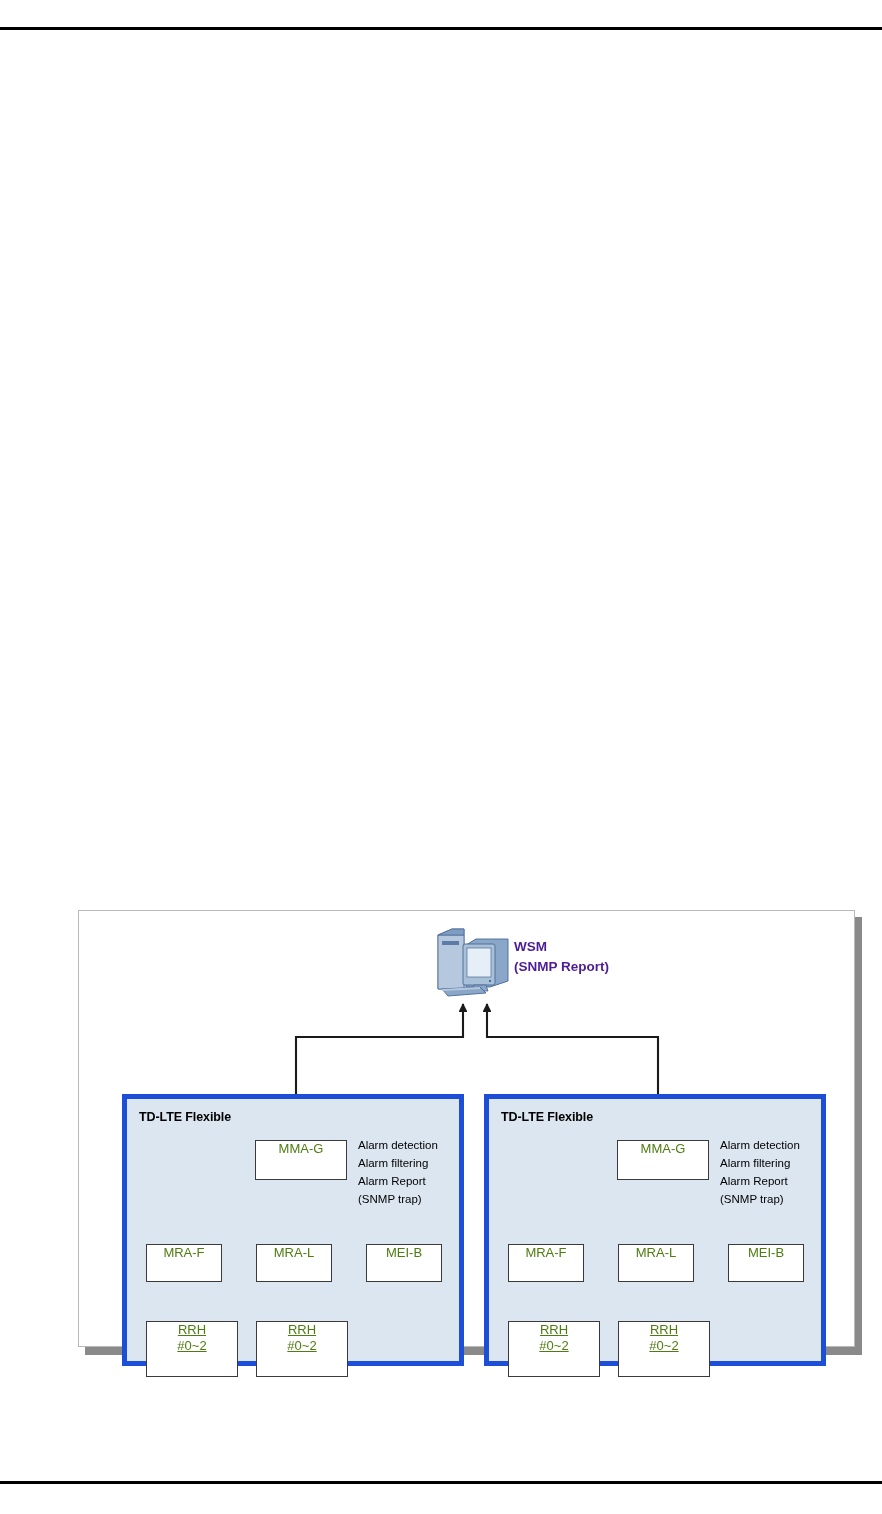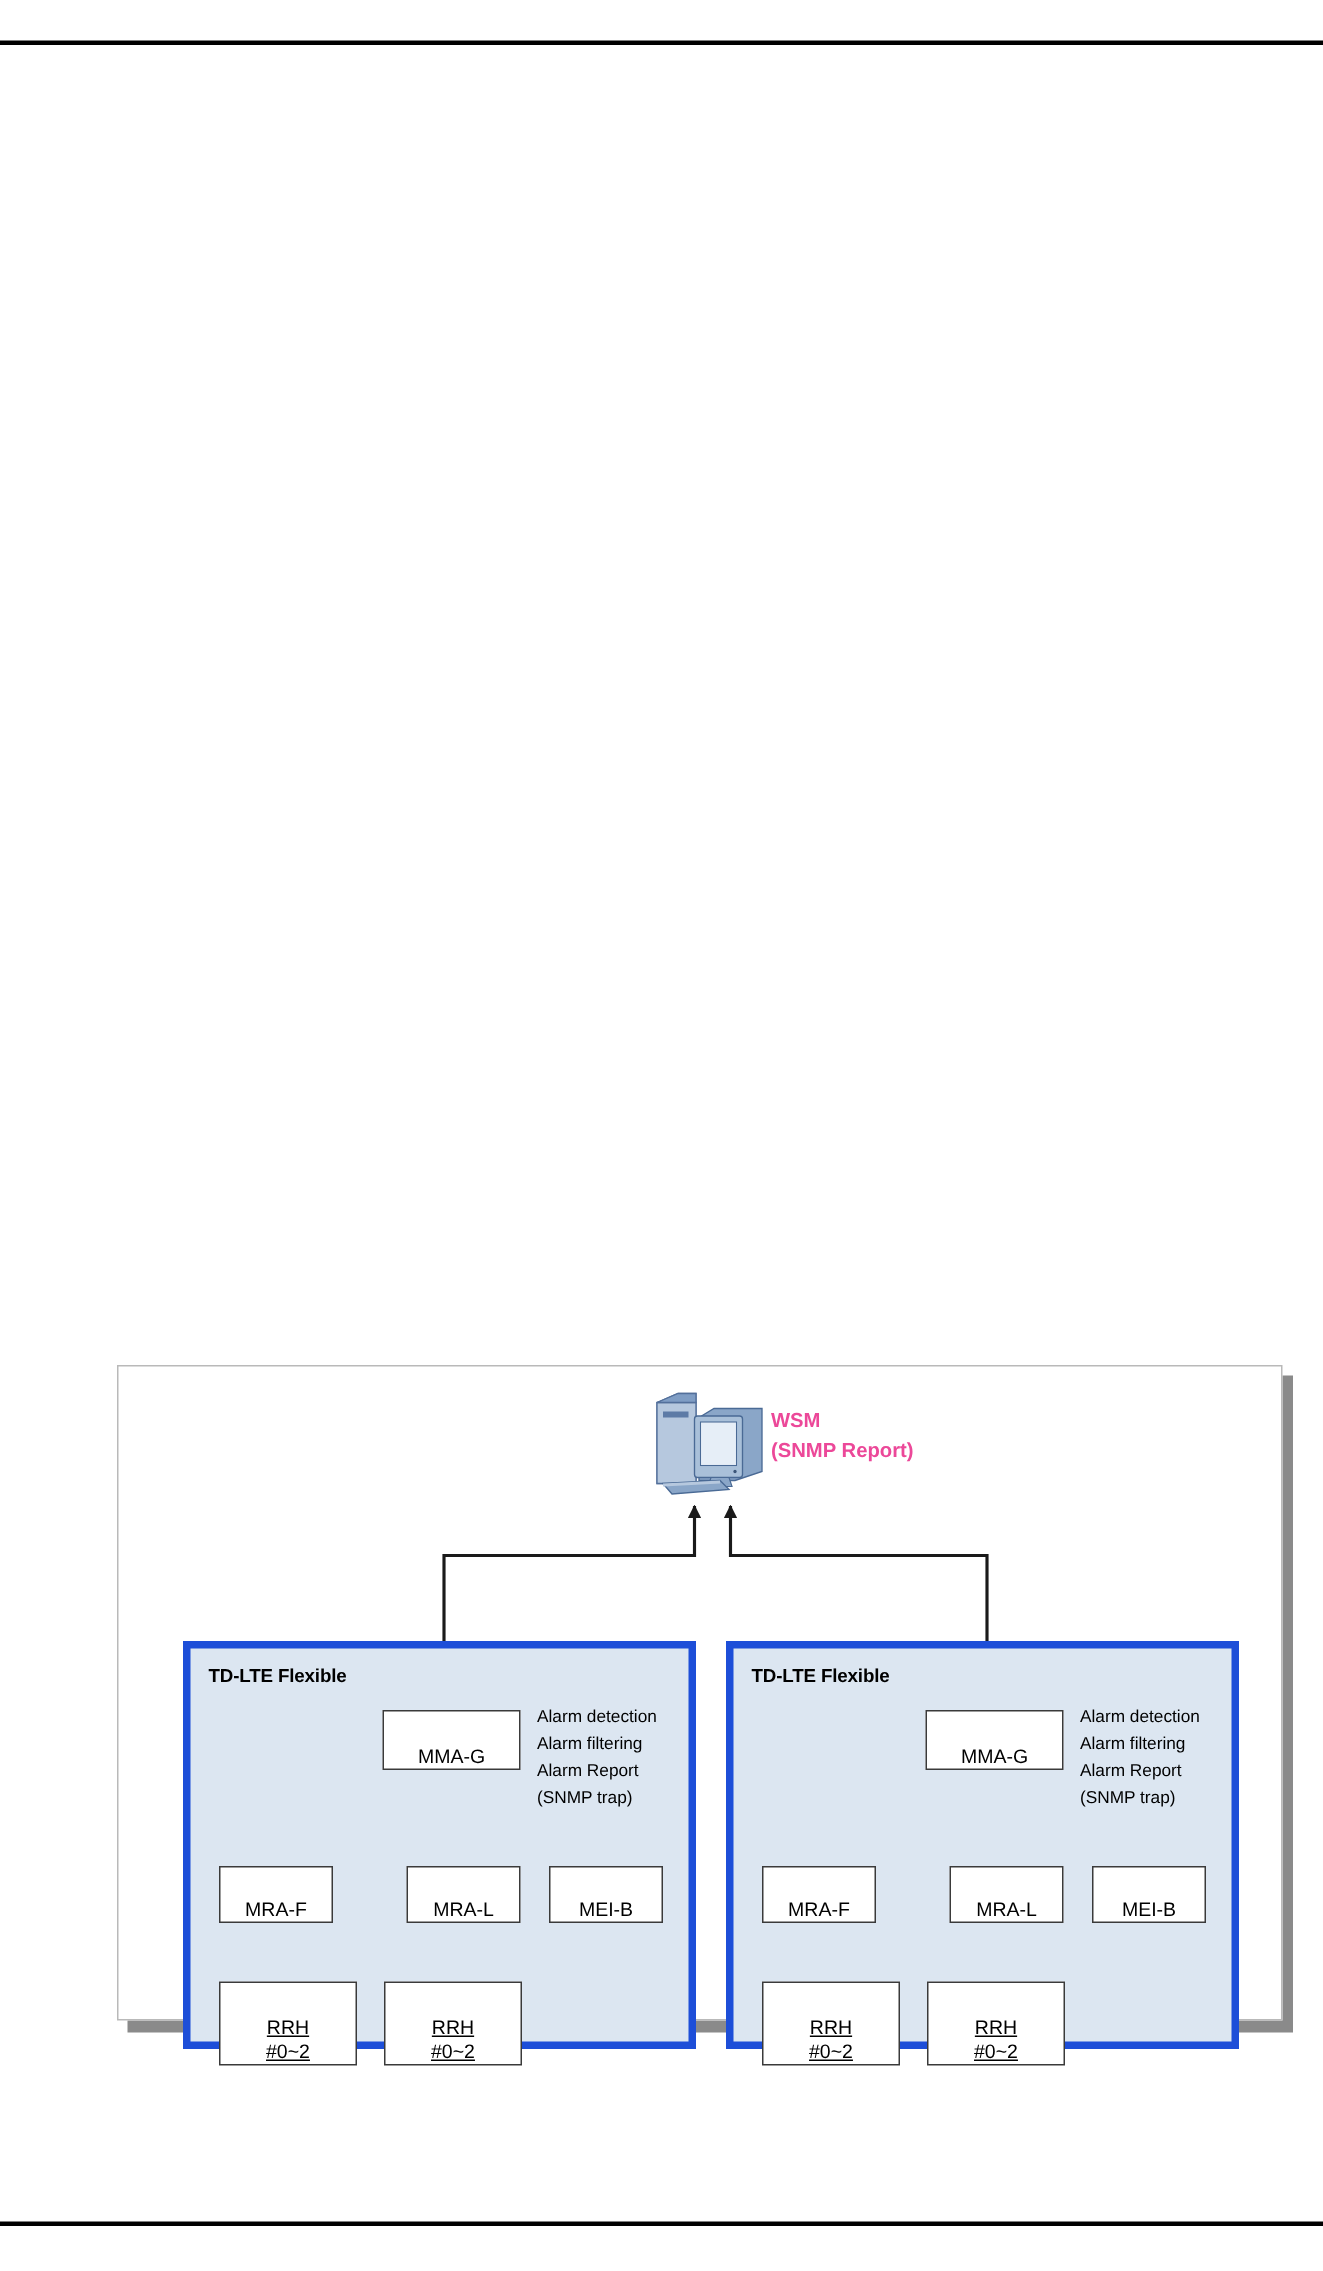--- a/index.html
+++ b/index.html
@@ -26,21 +26,21 @@
     position:absolute;left:85px;top:917px;
     width:777px;height:438px;
     background:#8a8a8a;
     z-index:-1;
   }
 
   
   #wsm-group{position:absolute;left:430px;top:925px;width:230px;height:80px;}
   #wsm-icon{position:absolute;left:0;top:0;width:88px;height:78px;}
   #wsm-labels{position:absolute;left:84px;top:12px;white-space:nowrap;}
-  .wsm-line{font-size:13.5px;font-weight:bold;color:#ec4899;line-height:20px;}
+  .wsm-line{font-size:13.5px;font-weight:bold;color:#4c1d95;line-height:20px;}
 
   
   #wires{position:absolute;left:0;top:0;width:882px;height:1514px;pointer-events:none;}
 
   
   .tdlte-panel{
     position:absolute;top:1094px;
     width:342px;height:272px;
     background:#dce6f1;
     border:5px solid #1d4ed8;
@@ -53,28 +53,28 @@
     font-size:12.5px;font-weight:bold;color:#000;
     letter-spacing:-0.1px;white-space:nowrap;
   }
 
   
   .node{
     position:absolute;
     background:#ffffff;
     border:1px solid #3a3a3a;
     box-sizing:border-box;
-    display:flex;align-items:center;justify-content:flex-end;
+    display:flex;align-items:center;justify-content:flex-start;
     flex-direction:column;
-    font-size:13px;color:#000000;line-height:16px;
+    font-size:13px;color:#4d7c0f;line-height:16px;
   }
   .node-mma{width:92px;height:40px;left:128px;top:41px;}
   .node-row2{width:76px;height:38px;top:145px;}
   .n-mraf{left:19px;}
-  .n-mral{left:129px;margin-left:15px;}
+  .n-mral{left:129px;}
   .n-meib{left:239px;}
   .node-rrh{width:92px;height:56px;top:222px;text-decoration:underline;}
   .r-left{left:19px;}
   .r-right{left:129px;}
 
   .alarm-text{
     position:absolute;left:231px;top:37px;
     font-size:11.5px;color:#000;line-height:18px;
     white-space:nowrap;
   }

